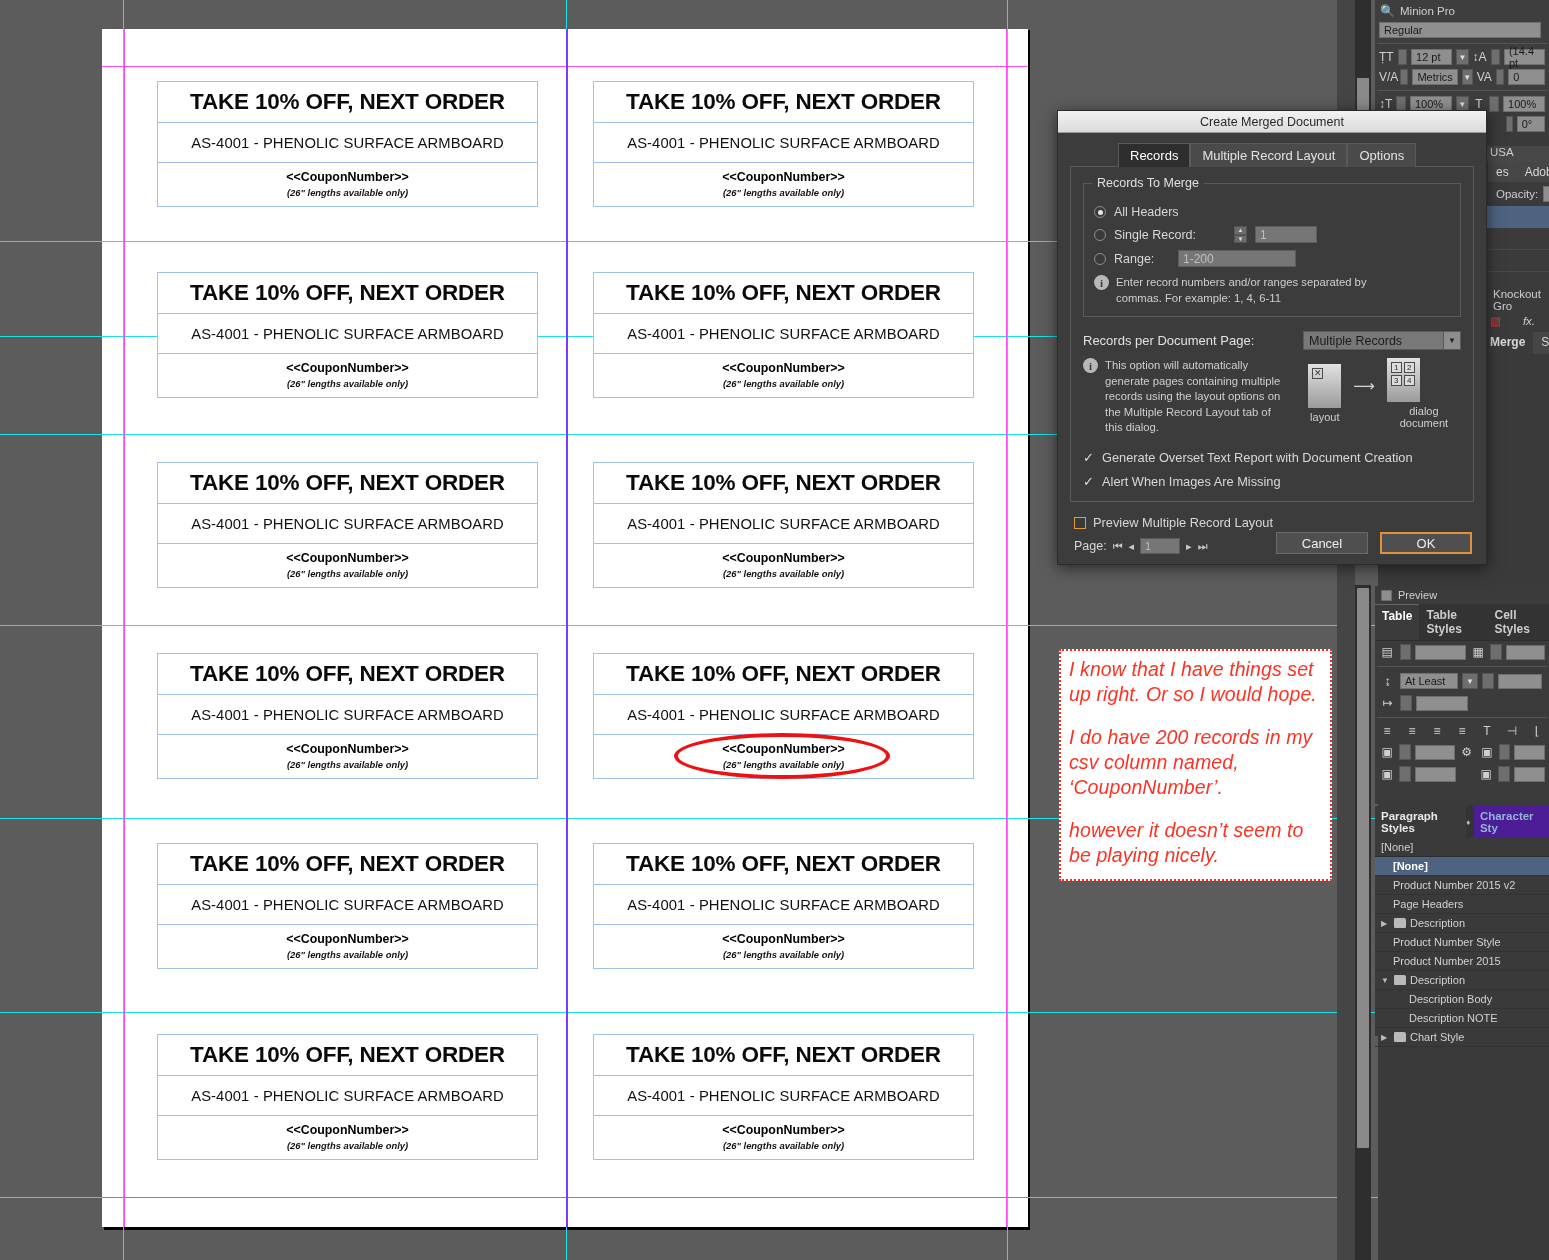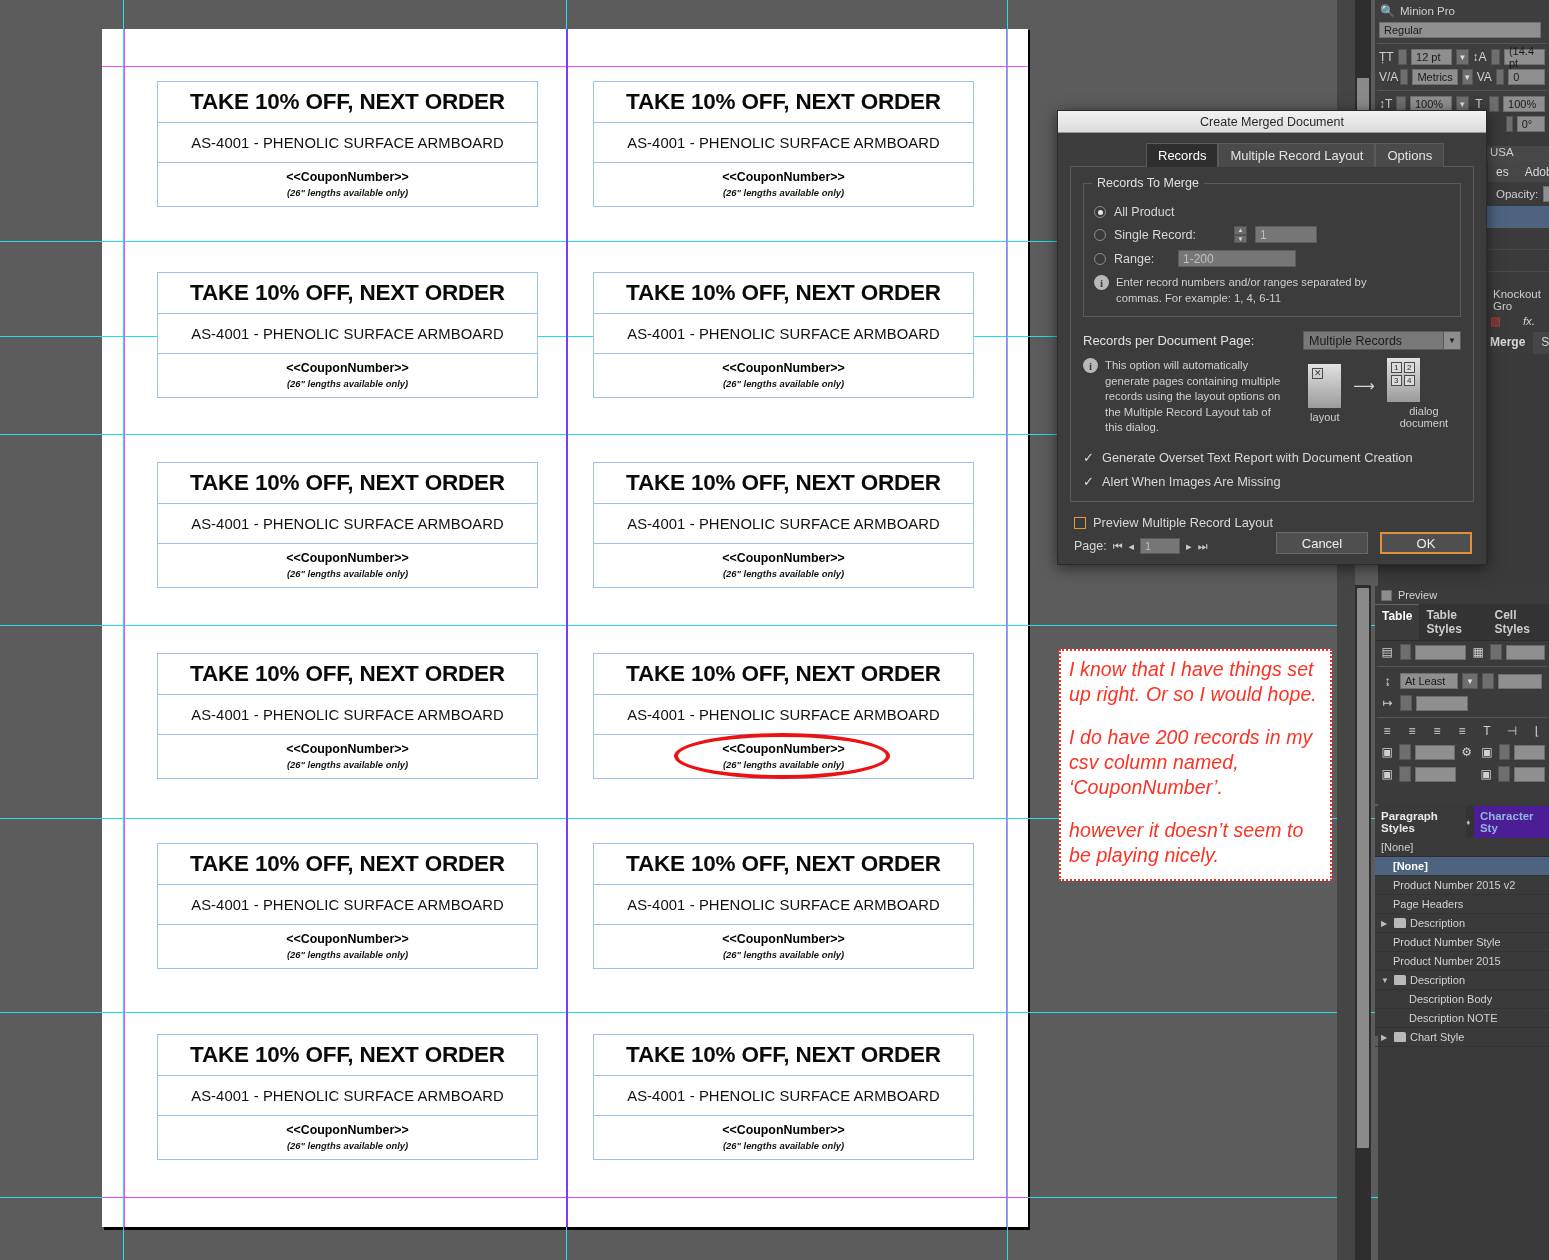--- a/index.html
+++ b/index.html
@@ -165,21 +165,21 @@
     font-size: 12.5px;
   }
   #dlg-title {
     height: 22px; background: linear-gradient(#f2f2f2,#dcdcdc);
     color: #2a2a2a; font-size: 12.5px;
     display: flex; align-items: center; justify-content: center;
     border-bottom: 1px solid #9a9a9a;
   }
   .dlg-body { padding: 10px 12px 0 12px; position: relative; }
 
-  .tabs { display: flex; margin-left: 76px; position: relative; z-index: 3;}
+  .tabs { display: flex; margin-left: 48px; position: relative; z-index: 3;}
   .tab {
     padding: 4px 11px; font-size: 13px;
     background: #4a4a4a; color: #e2e2e2;
     border: 1px solid #5a5a5a; border-bottom: none;
   }
   .tab.active { background: #2e2e2e; color: #fff; }
 
   .groupbox {
     border: 1px solid #5a5a5a;
     margin-top: -1px;
@@ -578,21 +578,21 @@
       <span class="tab">Multiple Record Layout</span>
       <span class="tab">Options</span>
     </div>
 
     <div class="groupbox">
       <div class="innerbox" style="margin-top:2px;padding-top:14px">
         <span class="legend">Records To Merge</span>
 
         <div class="radio-line">
           <span class="radio on"></span>
-          <span>All Product</span>
+          <span>All Headers</span>
         </div>
 
         <div class="radio-line">
           <span class="radio"></span>
           <span style="width:112px">Single Record:</span>
           <span class="stepper">
               <div>▲</div>
               <div>▼</div>
             </span>
           <span class="txtfield" style="width:62px">1</span>

